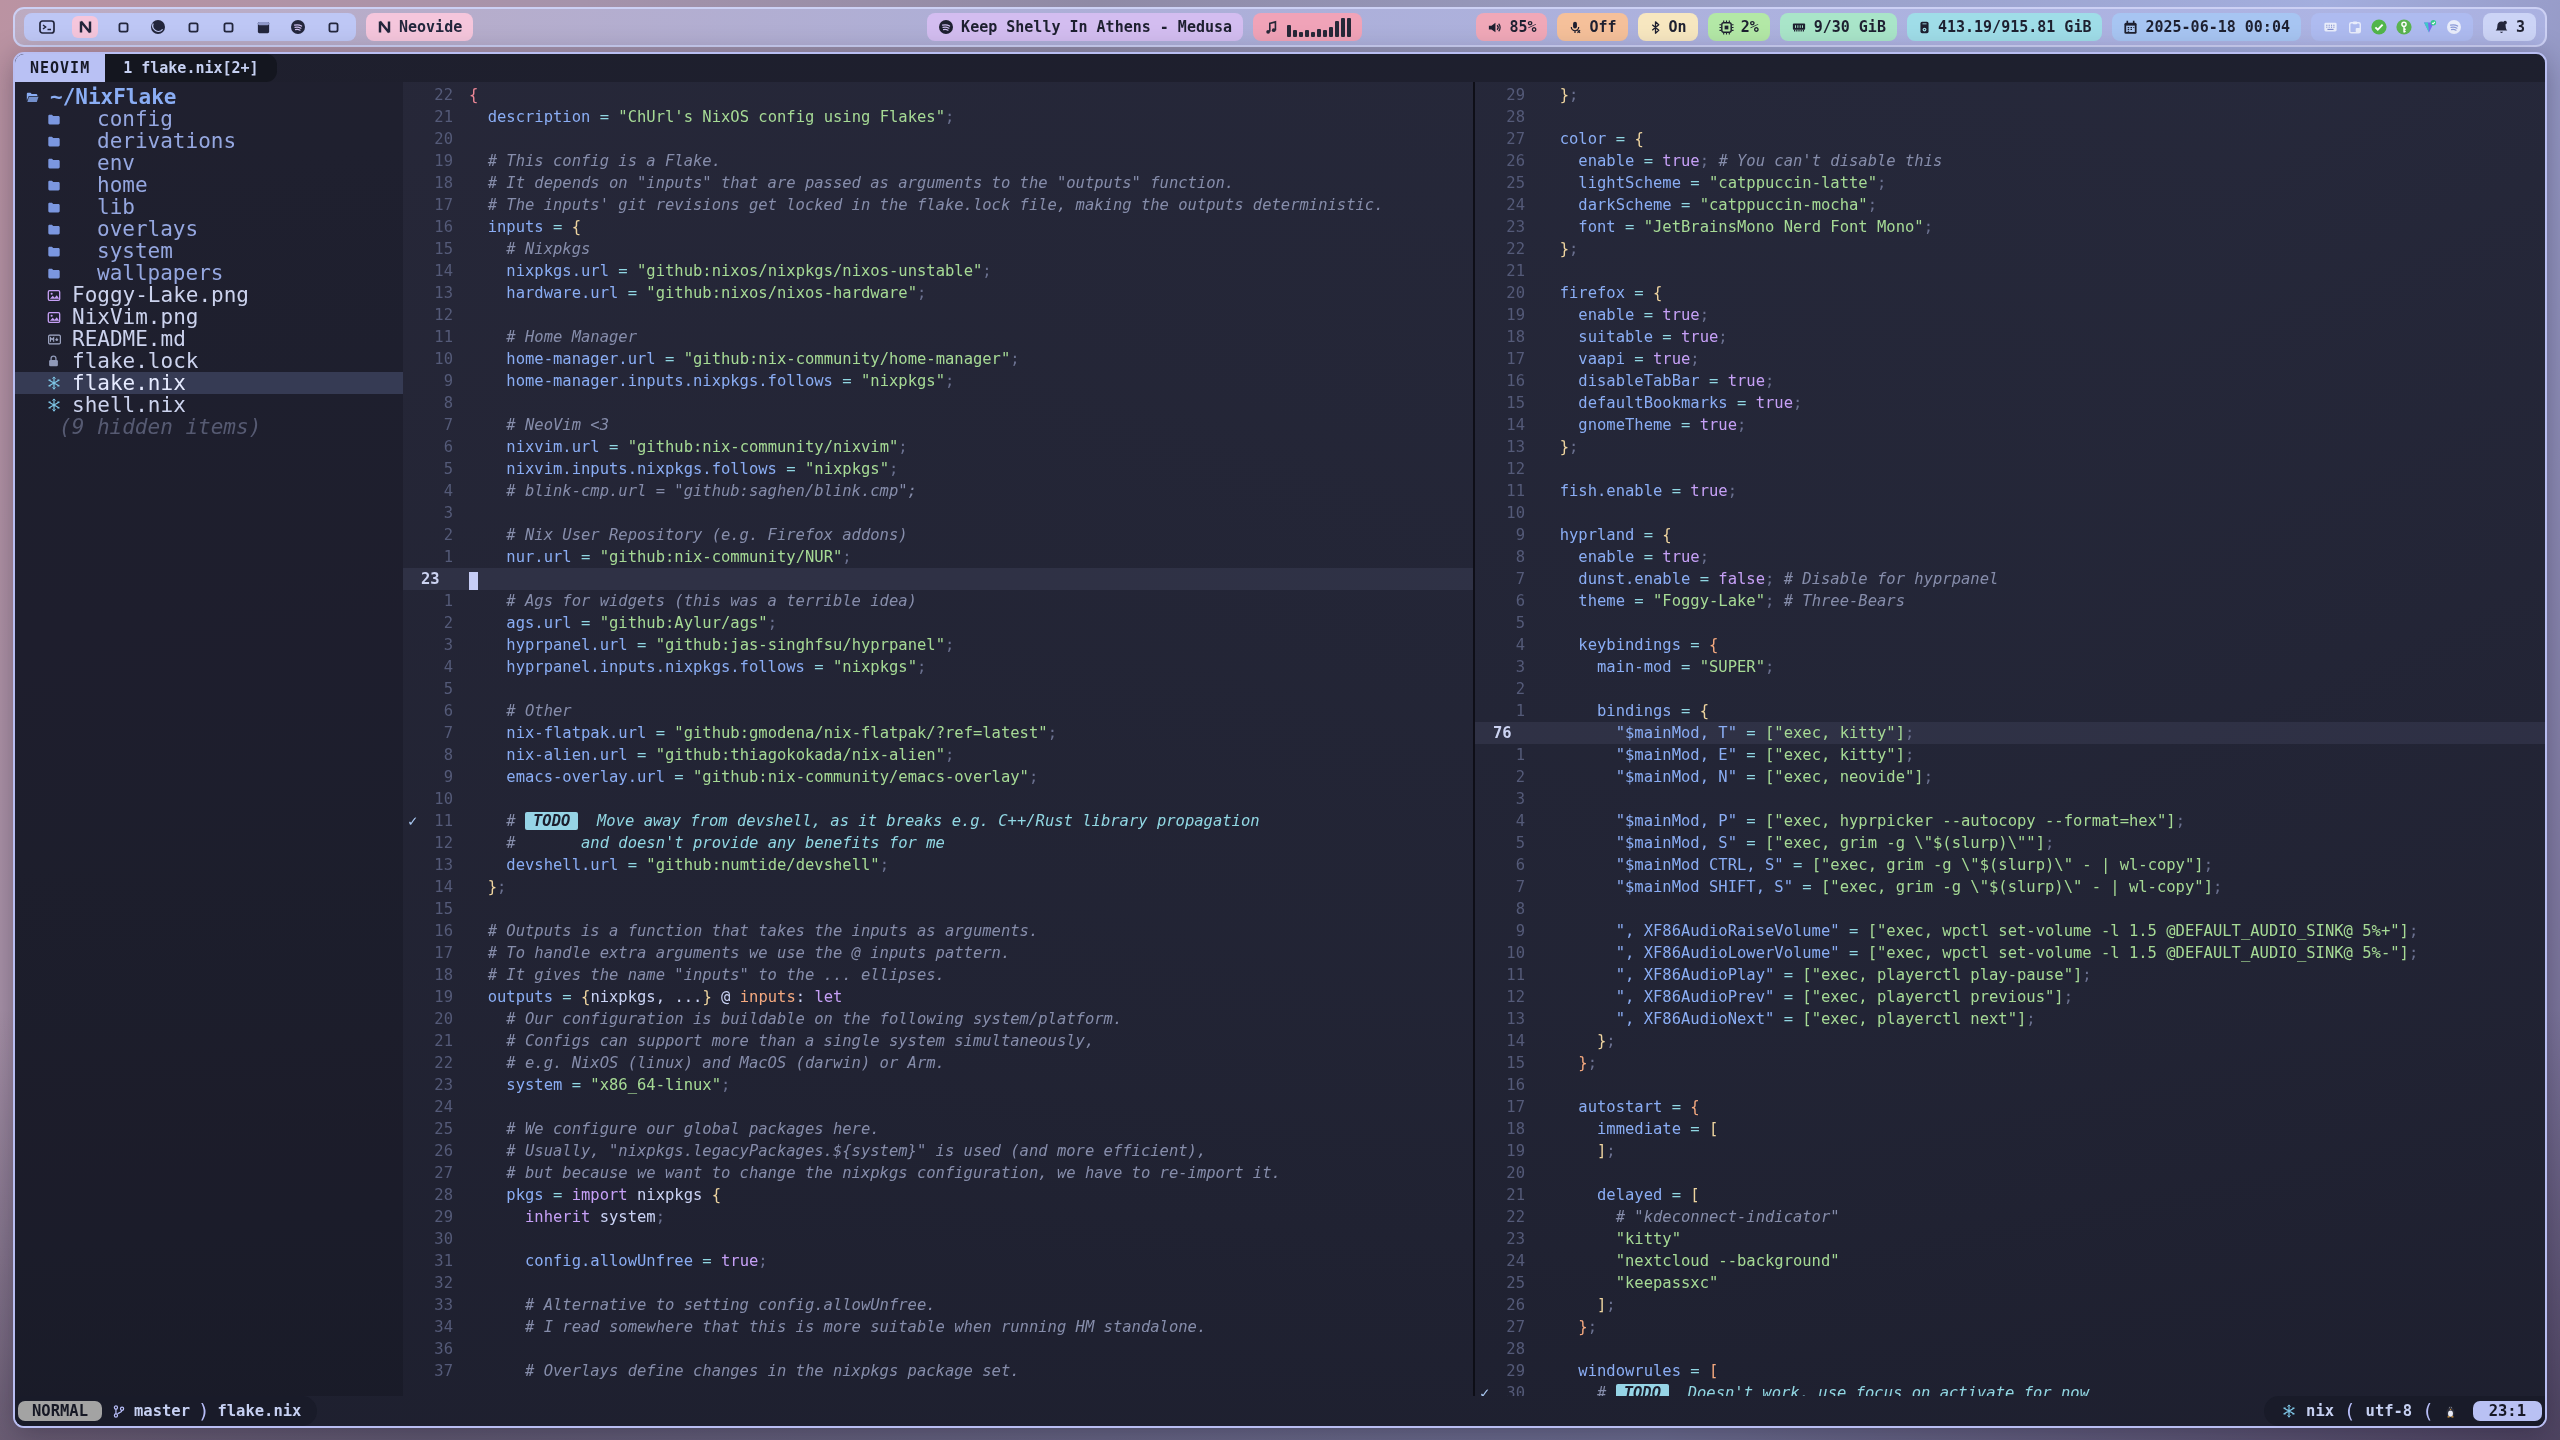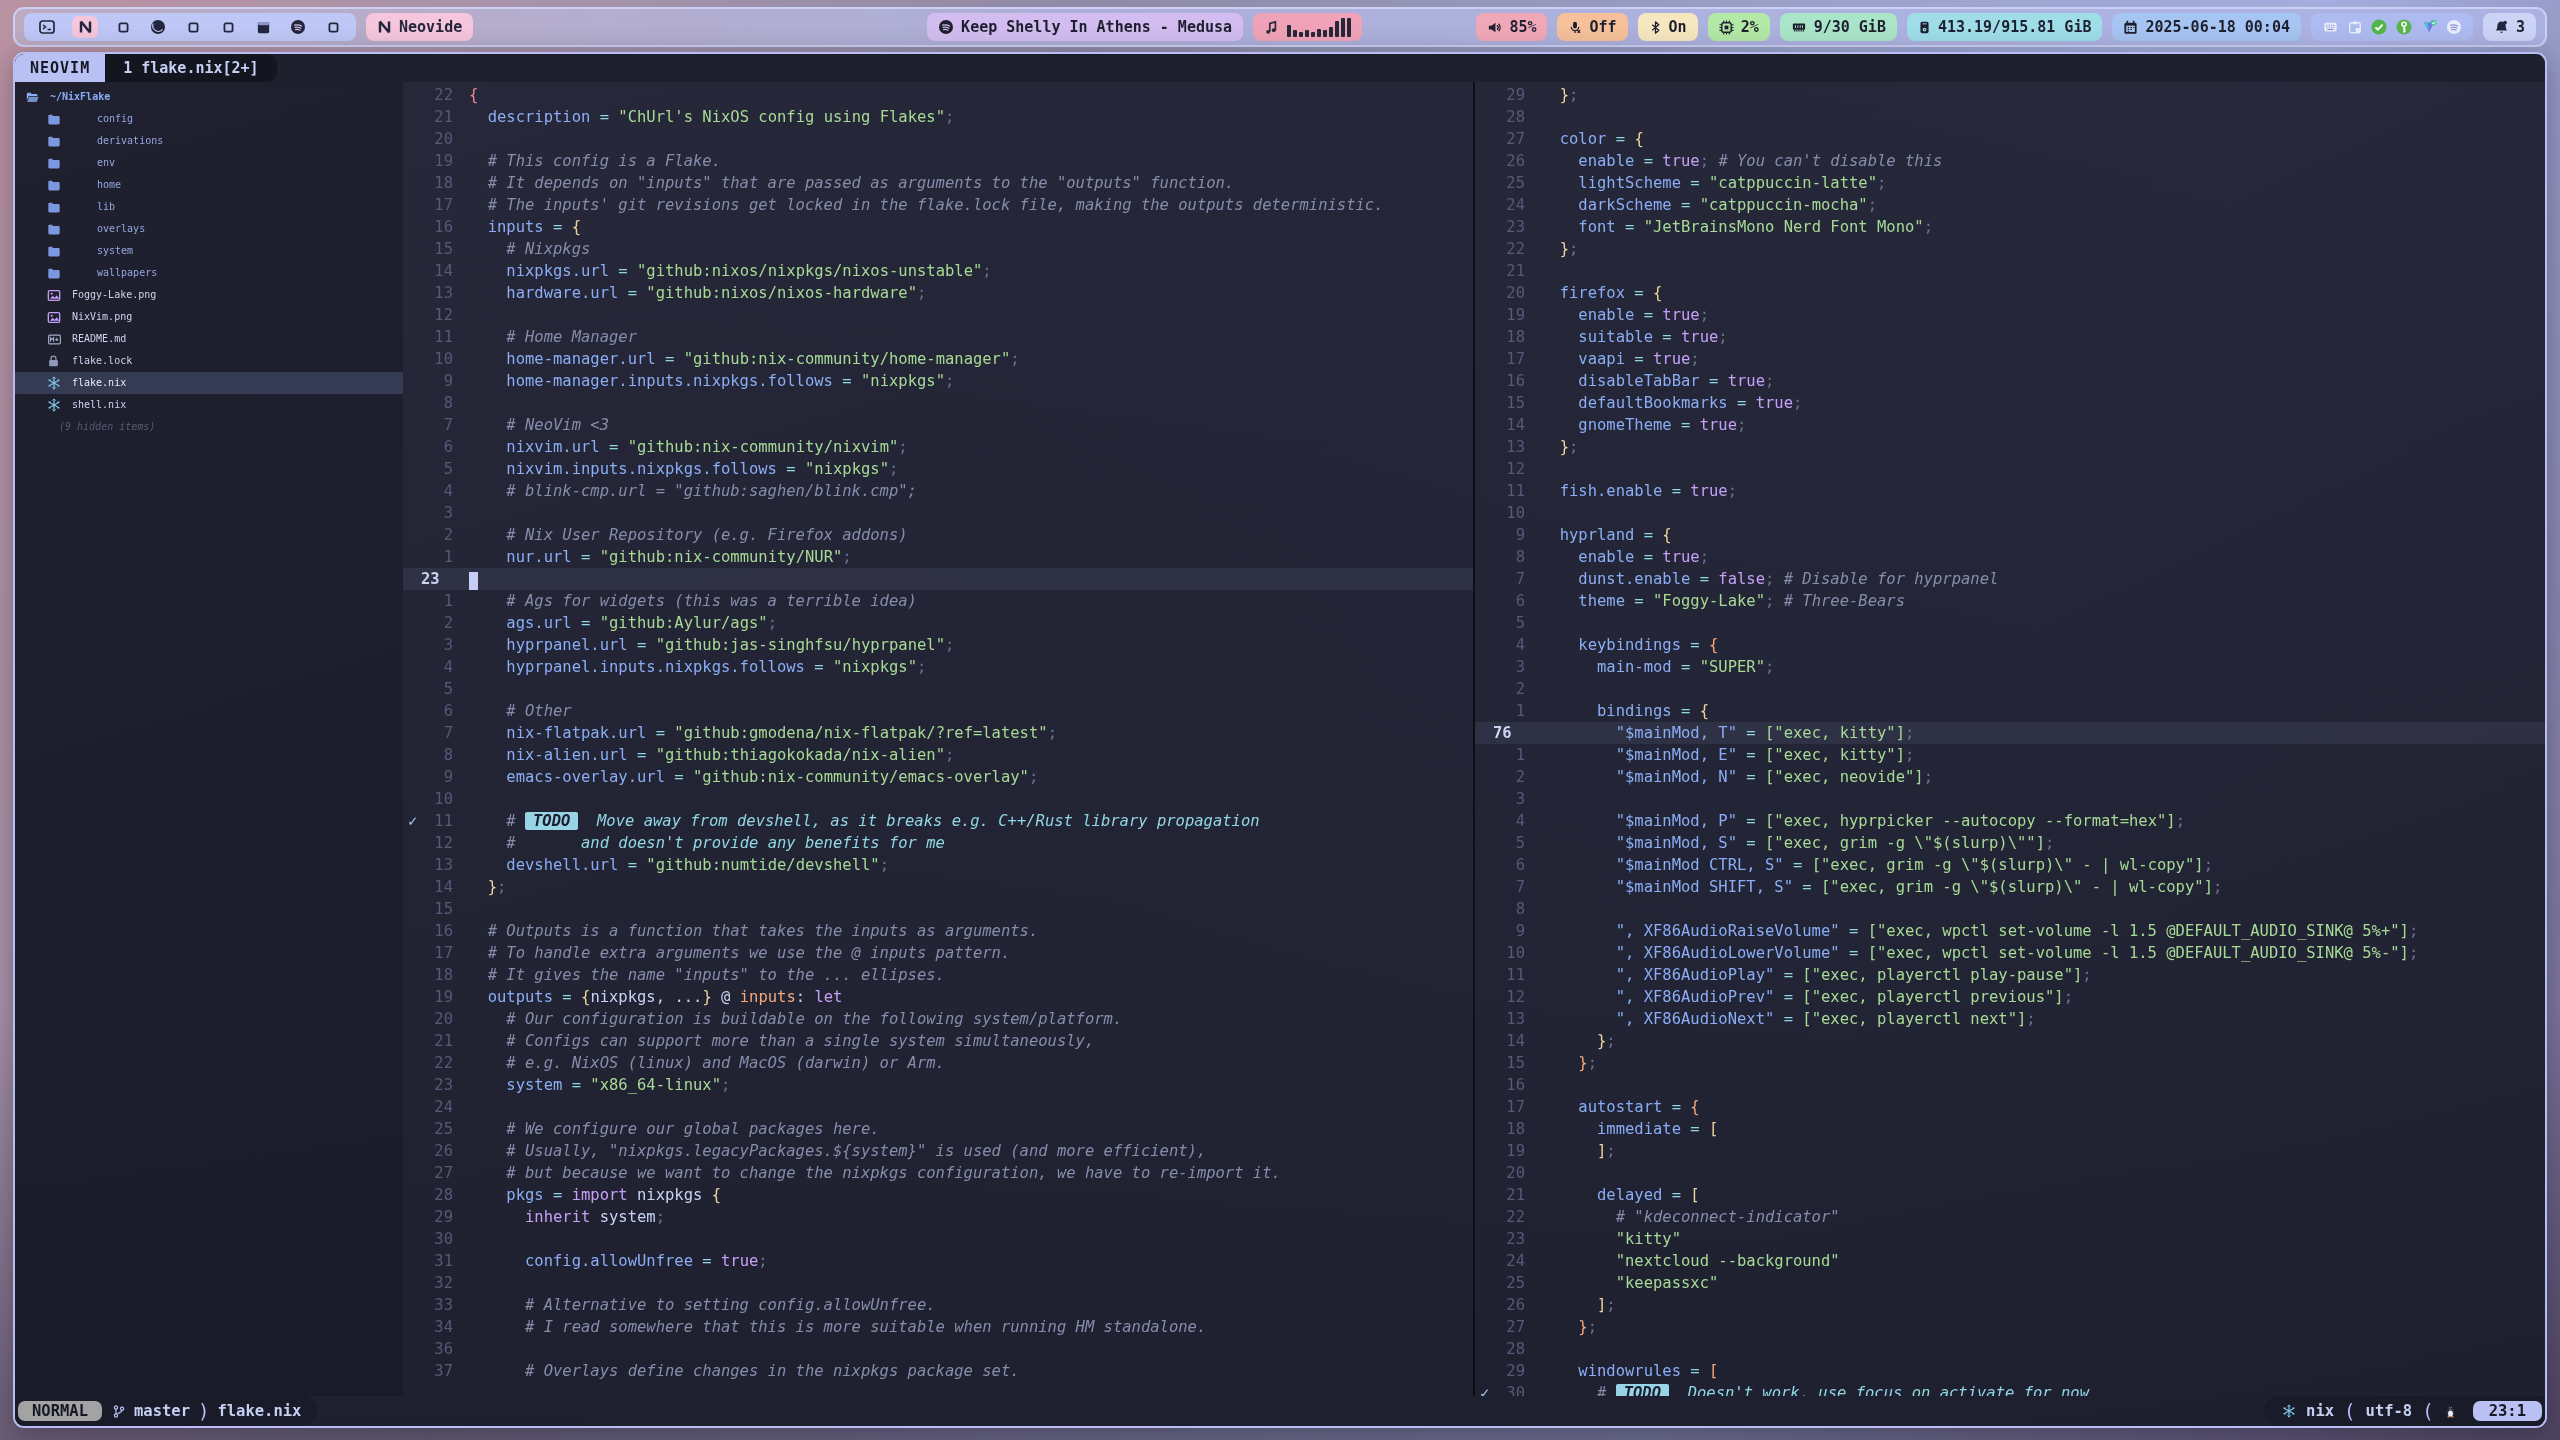--- a/index.html
+++ b/index.html
@@ -40,21 +40,21 @@
     border:2px solid #b9bef2; border-radius:11px;
     background:linear-gradient(180deg, rgba(33,35,52,.96), rgba(28,30,45,.97));
     display:flex; flex-direction:column; overflow:hidden;
     box-shadow:0 6px 30px rgba(20,15,35,.35);
   }
   .tabline{ height:28px; flex:none; display:flex; background:rgba(16,17,27,.35); font-size:15px; }
   .tab-neovim{ background:#b9c1f4; color:#171927; font-weight:bold; letter-spacing:1px; padding:0 15px; line-height:28px; border-radius:8px 0 0 0; }
   .tab-buf{ background:#14161f; color:#c6d0f2; font-weight:bold; padding:0 18px; line-height:28px; border-radius:0 11px 11px 0; }
   .main{ flex:1; display:flex; min-height:0; }
   
-  .tree{ width:388px; flex:none; background:rgba(16,17,27,.30); padding-top:4px; font-size:10px; overflow:hidden; }
+  .tree{ width:388px; flex:none; background:rgba(16,17,27,.30); padding-top:4px; font-size:21px; overflow:hidden; }
   .trow{ height:22px; line-height:22px; display:flex; align-items:center; gap:9px; padding-left:10px; color:#ccd3ee; white-space:nowrap; }
   .trow.ind1{ padding-left:32px; }
   .trow.sel{ background:#363b54; color:#e6ebff; }
   .trow .tic{ width:16px; flex:none; display:flex; align-items:center; }
   .trow.root{ color:#8aadf4; font-weight:bold; }
   .trow.folder{ color:#95a7e0;gap:34px; }
   .hidden-note{ color:#565a72; font-style:italic; padding-left:44px; height:22px; line-height:22px; }
   
   .pane{ flex:1; min-width:0; overflow:hidden; font-size:15.5px; line-height:22px; padding-top:2px; }
   .pane.right{ border-left:2px solid rgba(10,11,18,.85); }

